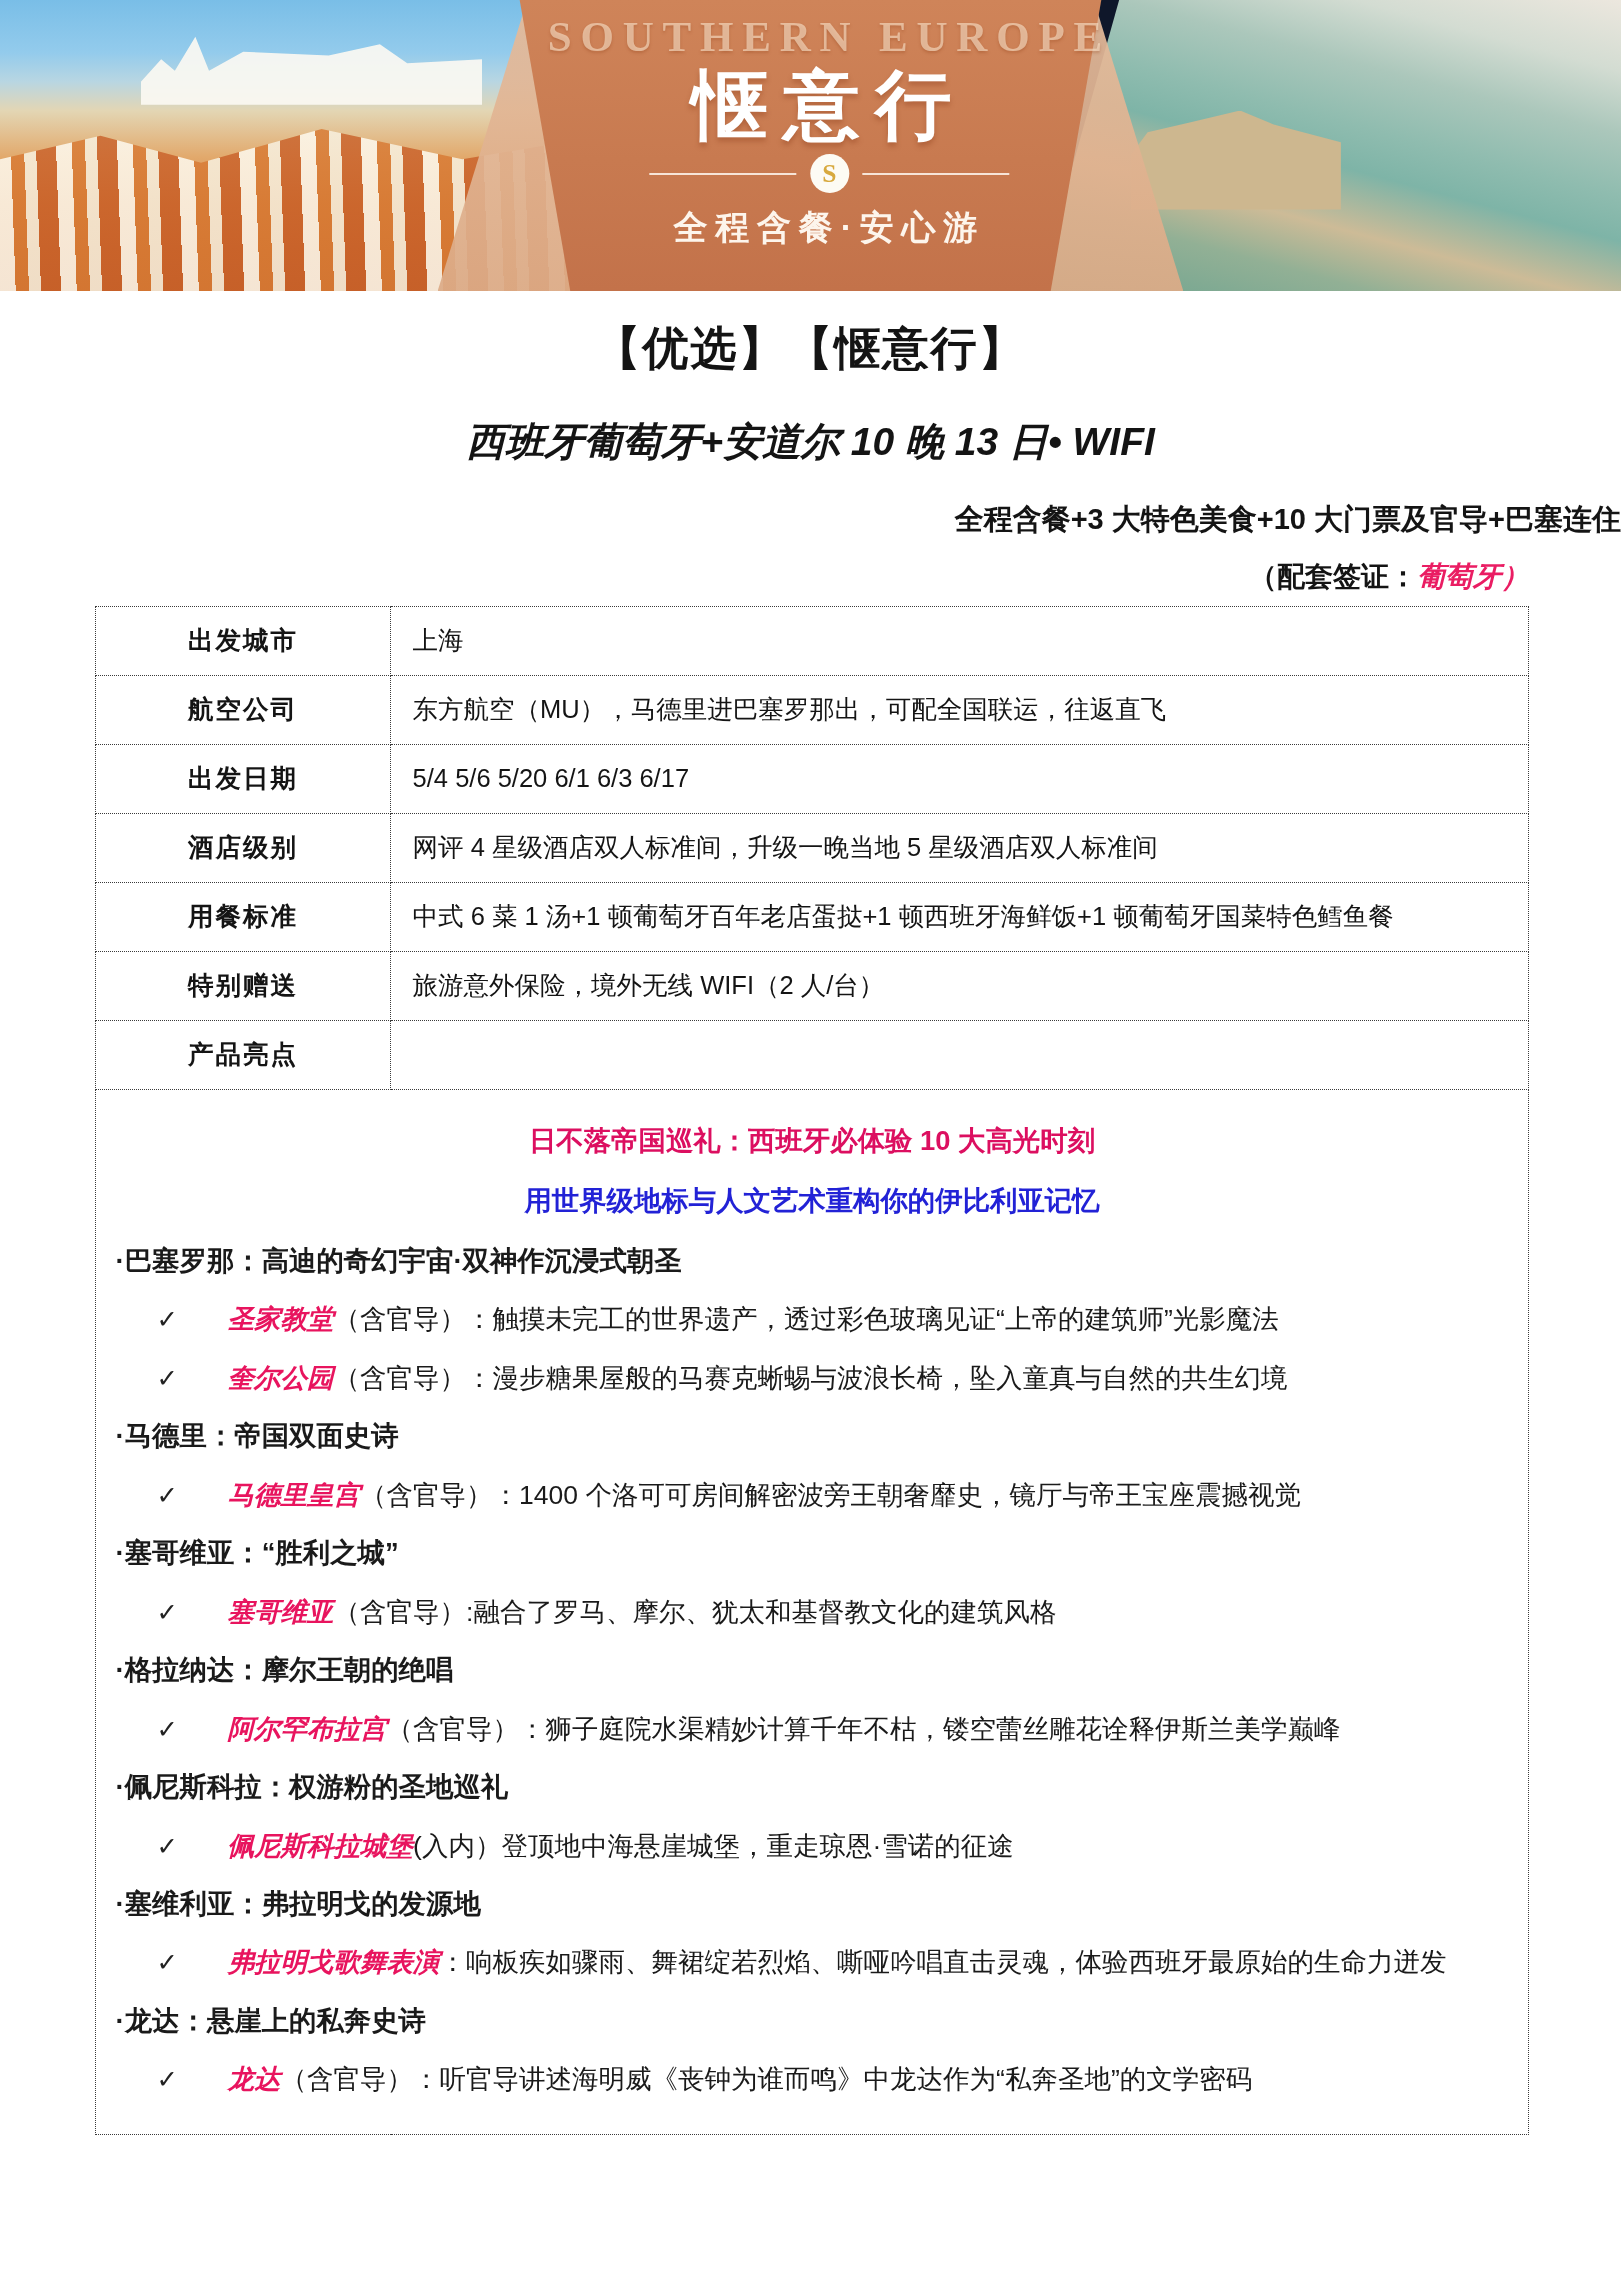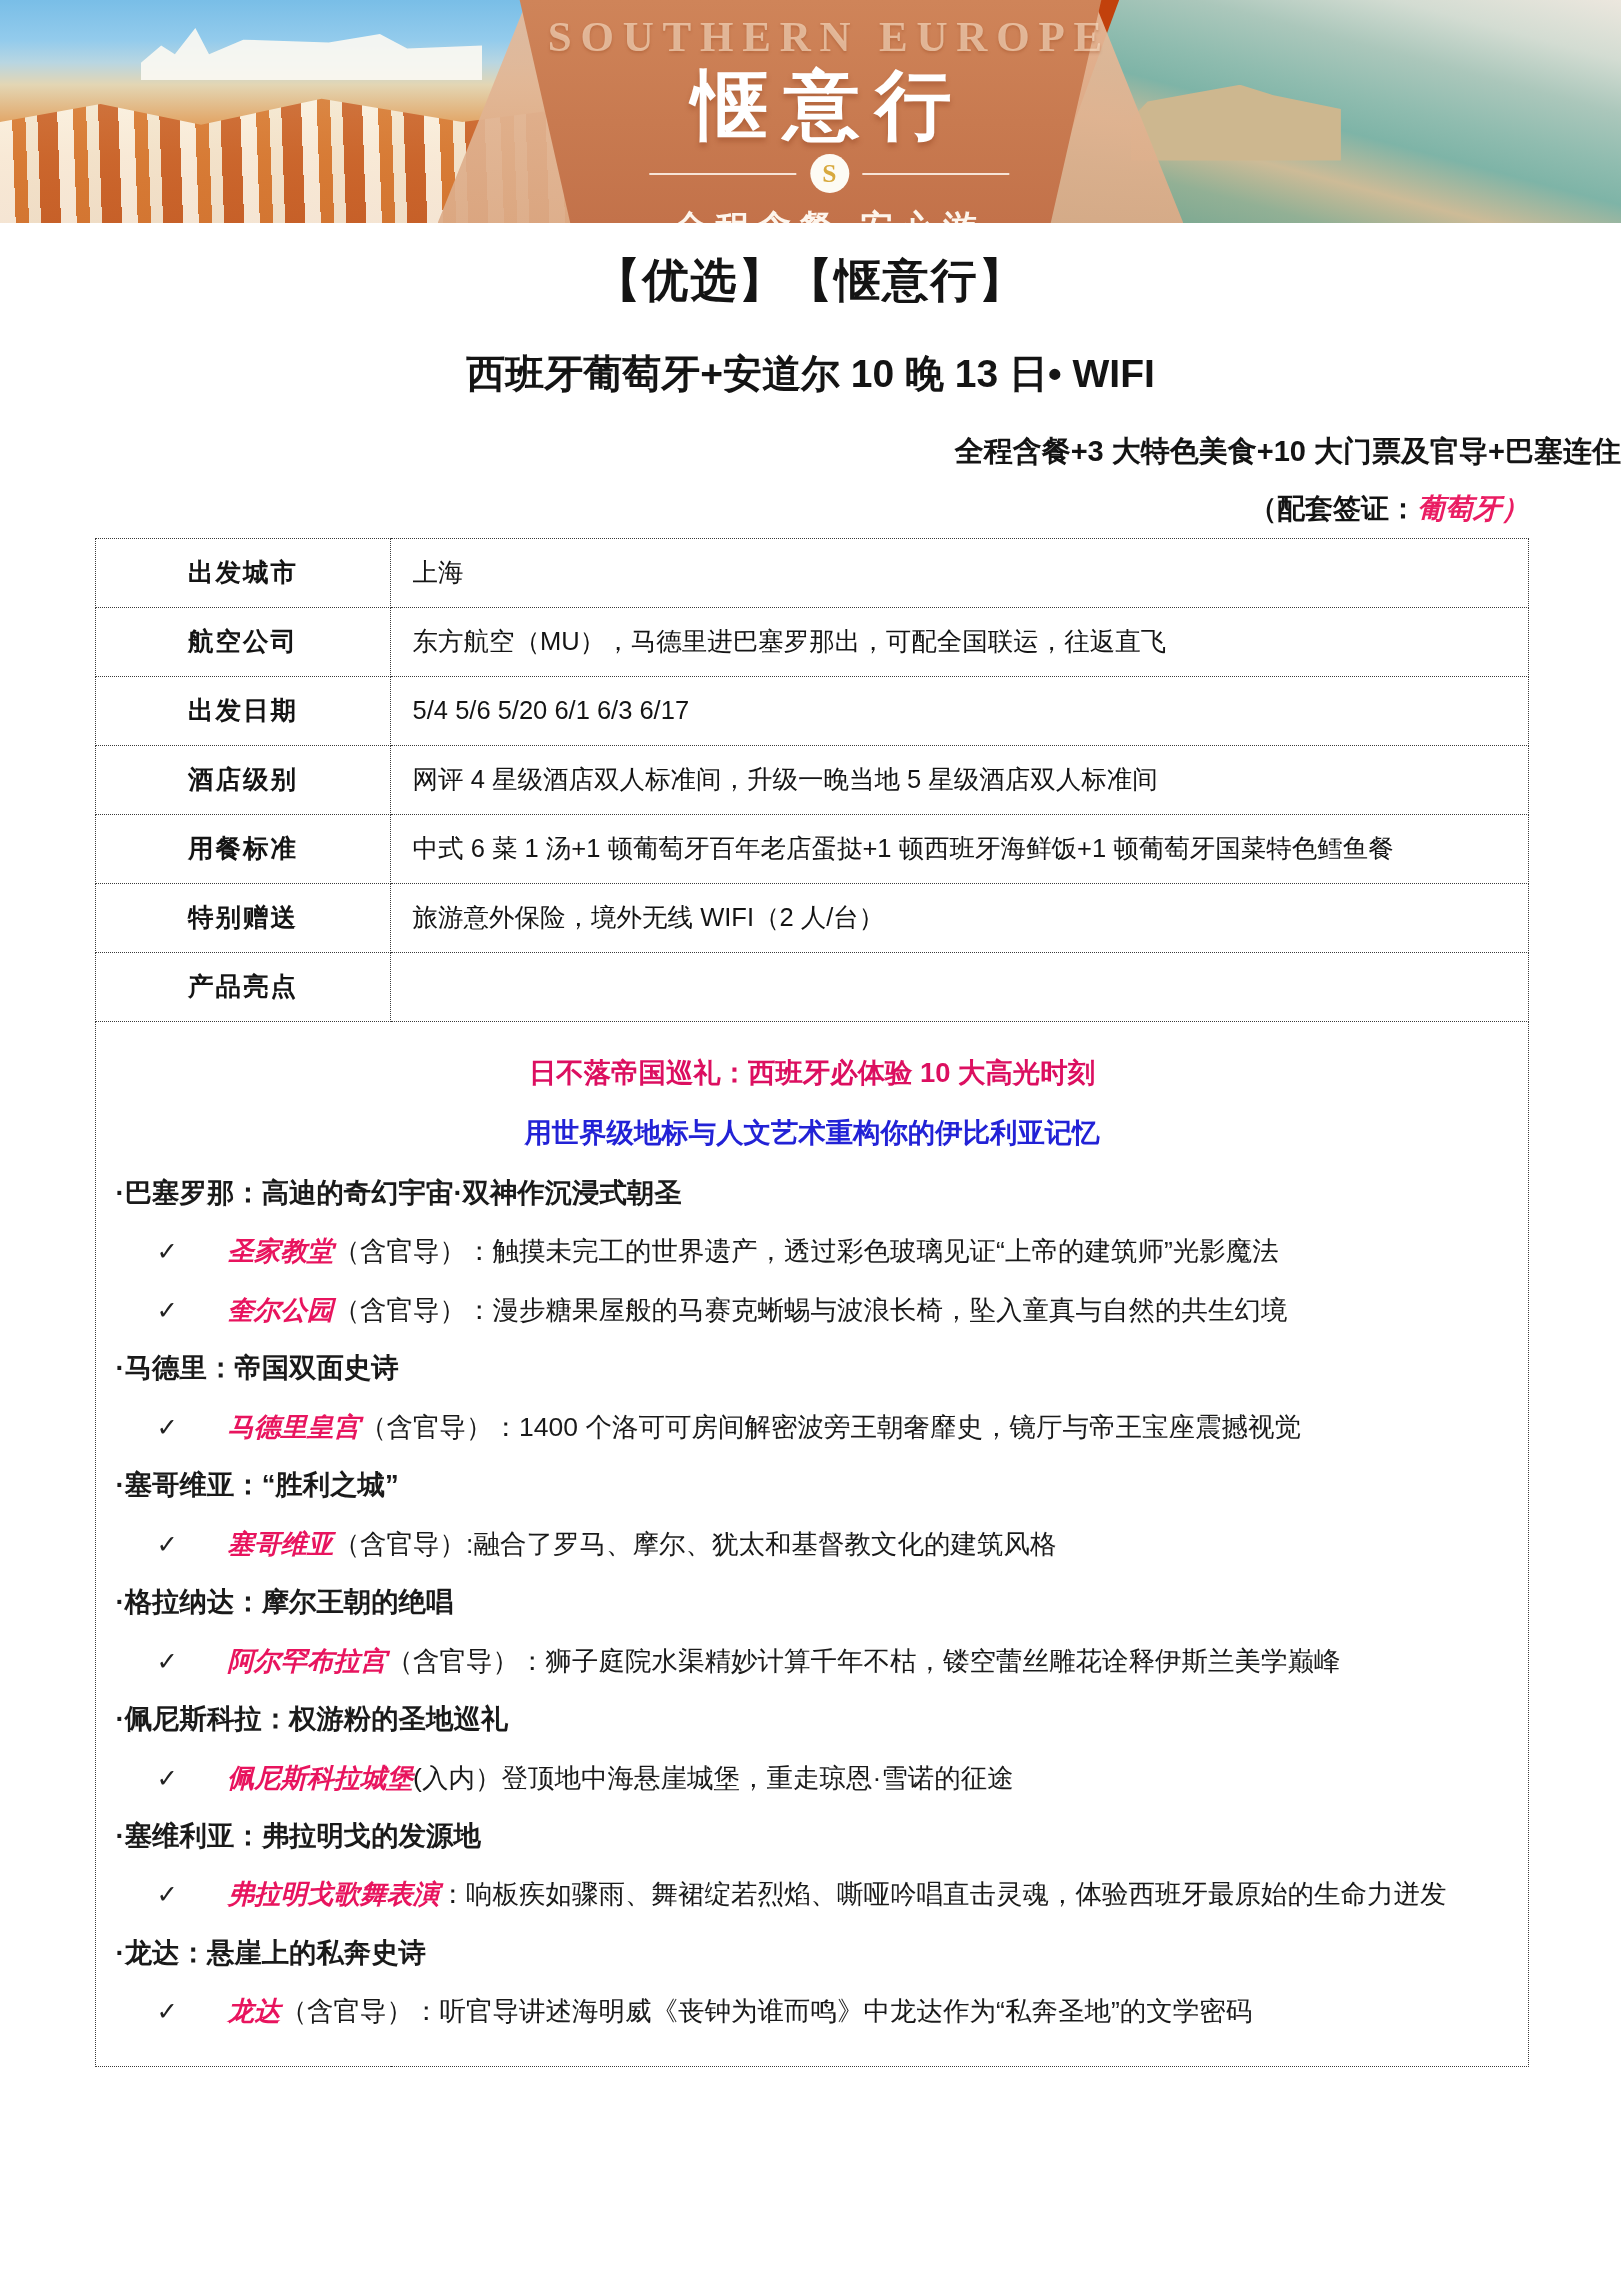--- a/index.html
+++ b/index.html
@@ -1,20 +1,20 @@
 <!DOCTYPE html>
 <html><head>
 <meta charset="utf-8">
 <style>
   html,body{margin:0;padding:0;background:#ffffff;}
   body{width:1621px;font-family:"Liberation Sans","DejaVu Sans",sans-serif;color:#141414;}
   .page{width:1621px;min-height:2293px;position:relative;background:#fff;overflow:hidden;}
 
   
-  .banner{position:relative;height:223px;overflow:hidden;background:#c2410c;}
+  .banner{position:relative;height:291px;overflow:hidden;background:#0f172a;}
   .photo-left{position:absolute;left:0;top:0;bottom:0;width:62%;
     background:linear-gradient(180deg,#79bee7 0%,#93cbec 18%,#b8d6e2 28%,#e3d6b4 38%,#e2a96c 54%,#d5833f 70%,#c86e2e 86%,#bb6128 100%);}
   .photo-left .monastery{position:absolute;left:14%;top:10%;width:34%;height:26%;
     background:rgba(251,249,242,.92);clip-path:polygon(0 70%,6% 40%,10% 55%,16% 10%,20% 55%,30% 30%,55% 35%,70% 20%,78% 45%,100% 40%,100% 100%,0 100%);}
   .photo-left .roofs{position:absolute;left:0;right:0;bottom:0;height:58%;opacity:.92;
     background:repeating-linear-gradient(88deg,rgba(253,248,236,.95) 0 15.7px,rgba(216,122,52,.9) 15.7px 29px,rgba(247,239,221,.95) 29px 41px,rgba(201,96,41,.88) 41px 61px);
     clip-path:polygon(0 22%,10% 8%,20% 24%,32% 4%,46% 22%,58% 10%,70% 28%,84% 12%,100% 26%,100% 100%,0 100%);}
   .photo-right{position:absolute;right:0;top:0;bottom:0;width:36%;
     background:linear-gradient(195deg,#ece7de 0%,#d3dcd2 16%,#abc7bb 30%,#8fbcaf 44%,#7eb4a7 54%,#cdbb97 68%,#92b095 80%,#6ba390 100%);
     clip-path:polygon(14% 0,100% 0,100% 100%,0 100%);}
@@ -31,21 +31,21 @@
   .logo-cn{margin-top:4px;font-size:76px;font-weight:bold;color:#ffffff;letter-spacing:15.7px;
     text-shadow:0 3.9px 4.9px rgba(140,60,25,.38);line-height:1.05;}
   .divider{display:flex;align-items:center;justify-content:center;gap:13.7px;margin-top:9.8px;}
   .divider .line{height:2px;width:147px;background:rgba(255,248,240,.85);}
   .badge{width:39px;height:39px;border-radius:50%;background:#fdfbf4;color:#d8a93e;font-weight:bold;
     font-size:25.5px;line-height:39px;font-family:"Liberation Serif","DejaVu Serif",serif;}
   .tagline{margin-top:11.8px;font-size:34px;color:#fdf5ec;letter-spacing:7.8px;font-weight:bold;}
 
   
   .h-title{text-align:center;font-size:46px;font-weight:bold;margin:27.4px 0 0;letter-spacing:2px;}
-  .h-sub{text-align:center;font-size:39px;font-weight:bold;margin:35px 0 0;}
+  .h-sub{text-align:center;font-size:39px;font-weight:bold;margin:35px 0 0;font-style:italic;}
   .h-sub2{text-align:right;font-size:29px;font-weight:bold;margin:31px 0 0;}
   .visa{text-align:right;font-size:28px;font-weight:bold;margin:17.6px 92px 9.8px 0;}
   .visa .pink{color:#ea1d63;font-style:italic;}
 
   
   table.info-table{border-collapse:collapse;margin-left:95px;width:1434px;table-layout:fixed;}
   .info-table td{border:1px dotted #3a3a3a;font-size:25.5px;height:66px;vertical-align:middle;}
   .info-table td.label{width:292px;text-align:center;font-weight:bold;letter-spacing:2px;}
   .info-table td.value{padding:0 15.7px 0 21.6px;white-space:nowrap;overflow:hidden;}
   .info-table td.hl-cell{height:auto;padding:21.6px 19.6px 11.8px 19.6px;white-space:normal;}

